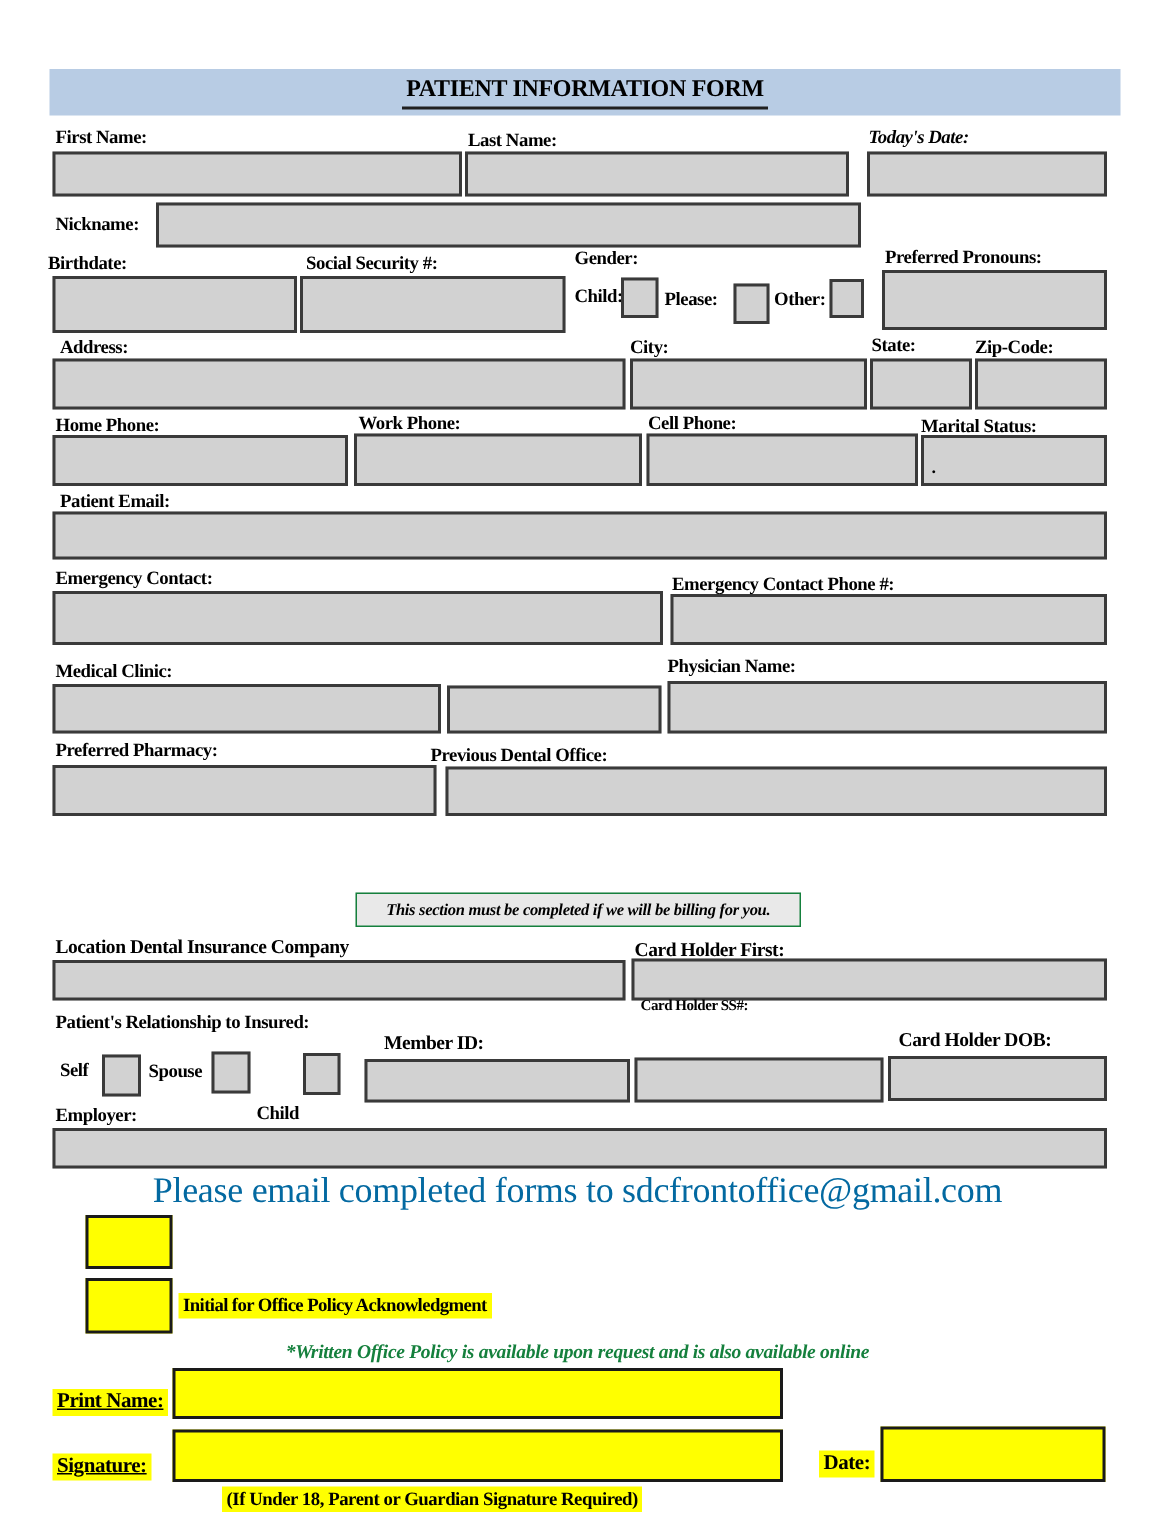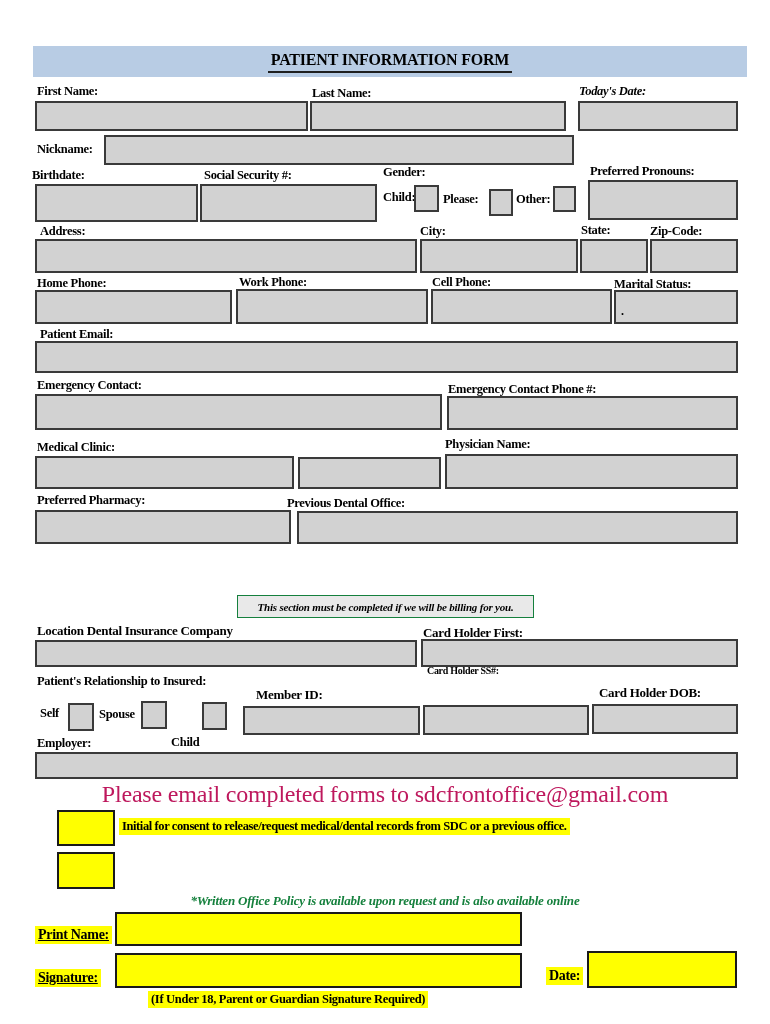--- a/index.html
+++ b/index.html
@@ -32,21 +32,21 @@
     font-weight:bold; font-style:italic; font-size:11px; letter-spacing:-0.2px;
     white-space:nowrap;
   }
   .ybox { position:absolute; background:#ffff00; border:2px solid #1a1a1a; }
   .hl {
     position:absolute; background:#ffff00; font-weight:bold;
     white-space:nowrap; padding:1px 3px; letter-spacing:-0.3px;
   }
   .blue-line {
     position:absolute; left:0; width:100%; text-align:center;
-    color:#be185d; font-size:24px; letter-spacing:-0.2px; white-space:nowrap;
+    color:#0369a1; font-size:24px; letter-spacing:-0.2px; white-space:nowrap;
   }
   .red-line {
     position:absolute; left:0; width:100%; text-align:center;
     color:#15803d; font-weight:bold; font-style:italic; font-size:13px;
     letter-spacing:-0.2px; white-space:nowrap;
   }
   .underlined { text-decoration:underline; }
   .dot { position:absolute; left:5px; bottom:3px; font-weight:bold; font-size:12px; }
 </style>
 </head>
@@ -145,23 +145,23 @@
   <div class="box" style="left:243px; top:682px; width:177px; height:29px;"></div>
   <div class="box" style="left:423px; top:681px; width:166px; height:30px;"></div>
   <div class="box" style="left:592px; top:680px; width:146px; height:30px;"></div>
 
   <div class="lbl" style="left:37px; top:712px;">Employer:</div>
   <div class="box" style="left:35px; top:728px; width:703px; height:27px;"></div>
 
   <div class="blue-line" style="top:757px;">Please email completed forms to sdcfrontoffice@gmail.com</div>
 
   <div class="ybox" style="left:57px; top:786px; width:58px; height:36px;"></div>
-  <div class="hl" style="left:119px; top:794px; font-size:12.5px; letter-spacing:-0.4px;">Initial for consent to release/request medical/dental records from SDC or a previous office.</div>
 
   <div class="ybox" style="left:57px; top:828px; width:58px; height:37px;"></div>
+  <div class="hl" style="left:119px; top:838px; font-size:12.5px; letter-spacing:-0.4px;">Initial for Office Policy Acknowledgment</div>
 
   <div class="red-line" style="top:869px;">*Written Office Policy is available upon request and is also available online</div>
 
   <div class="ybox" style="left:115px; top:888px; width:407px; height:34px;"></div>
   <div class="hl underlined" style="left:35px; top:902px; font-size:14px;">Print Name:</div>
 
   <div class="ybox" style="left:115px; top:929px; width:407px; height:35px;"></div>
   <div class="hl underlined" style="left:35px; top:945px; font-size:14px;">Signature:</div>
 
   <div class="hl" style="left:546px; top:943px; font-size:14px;">Date:</div>

